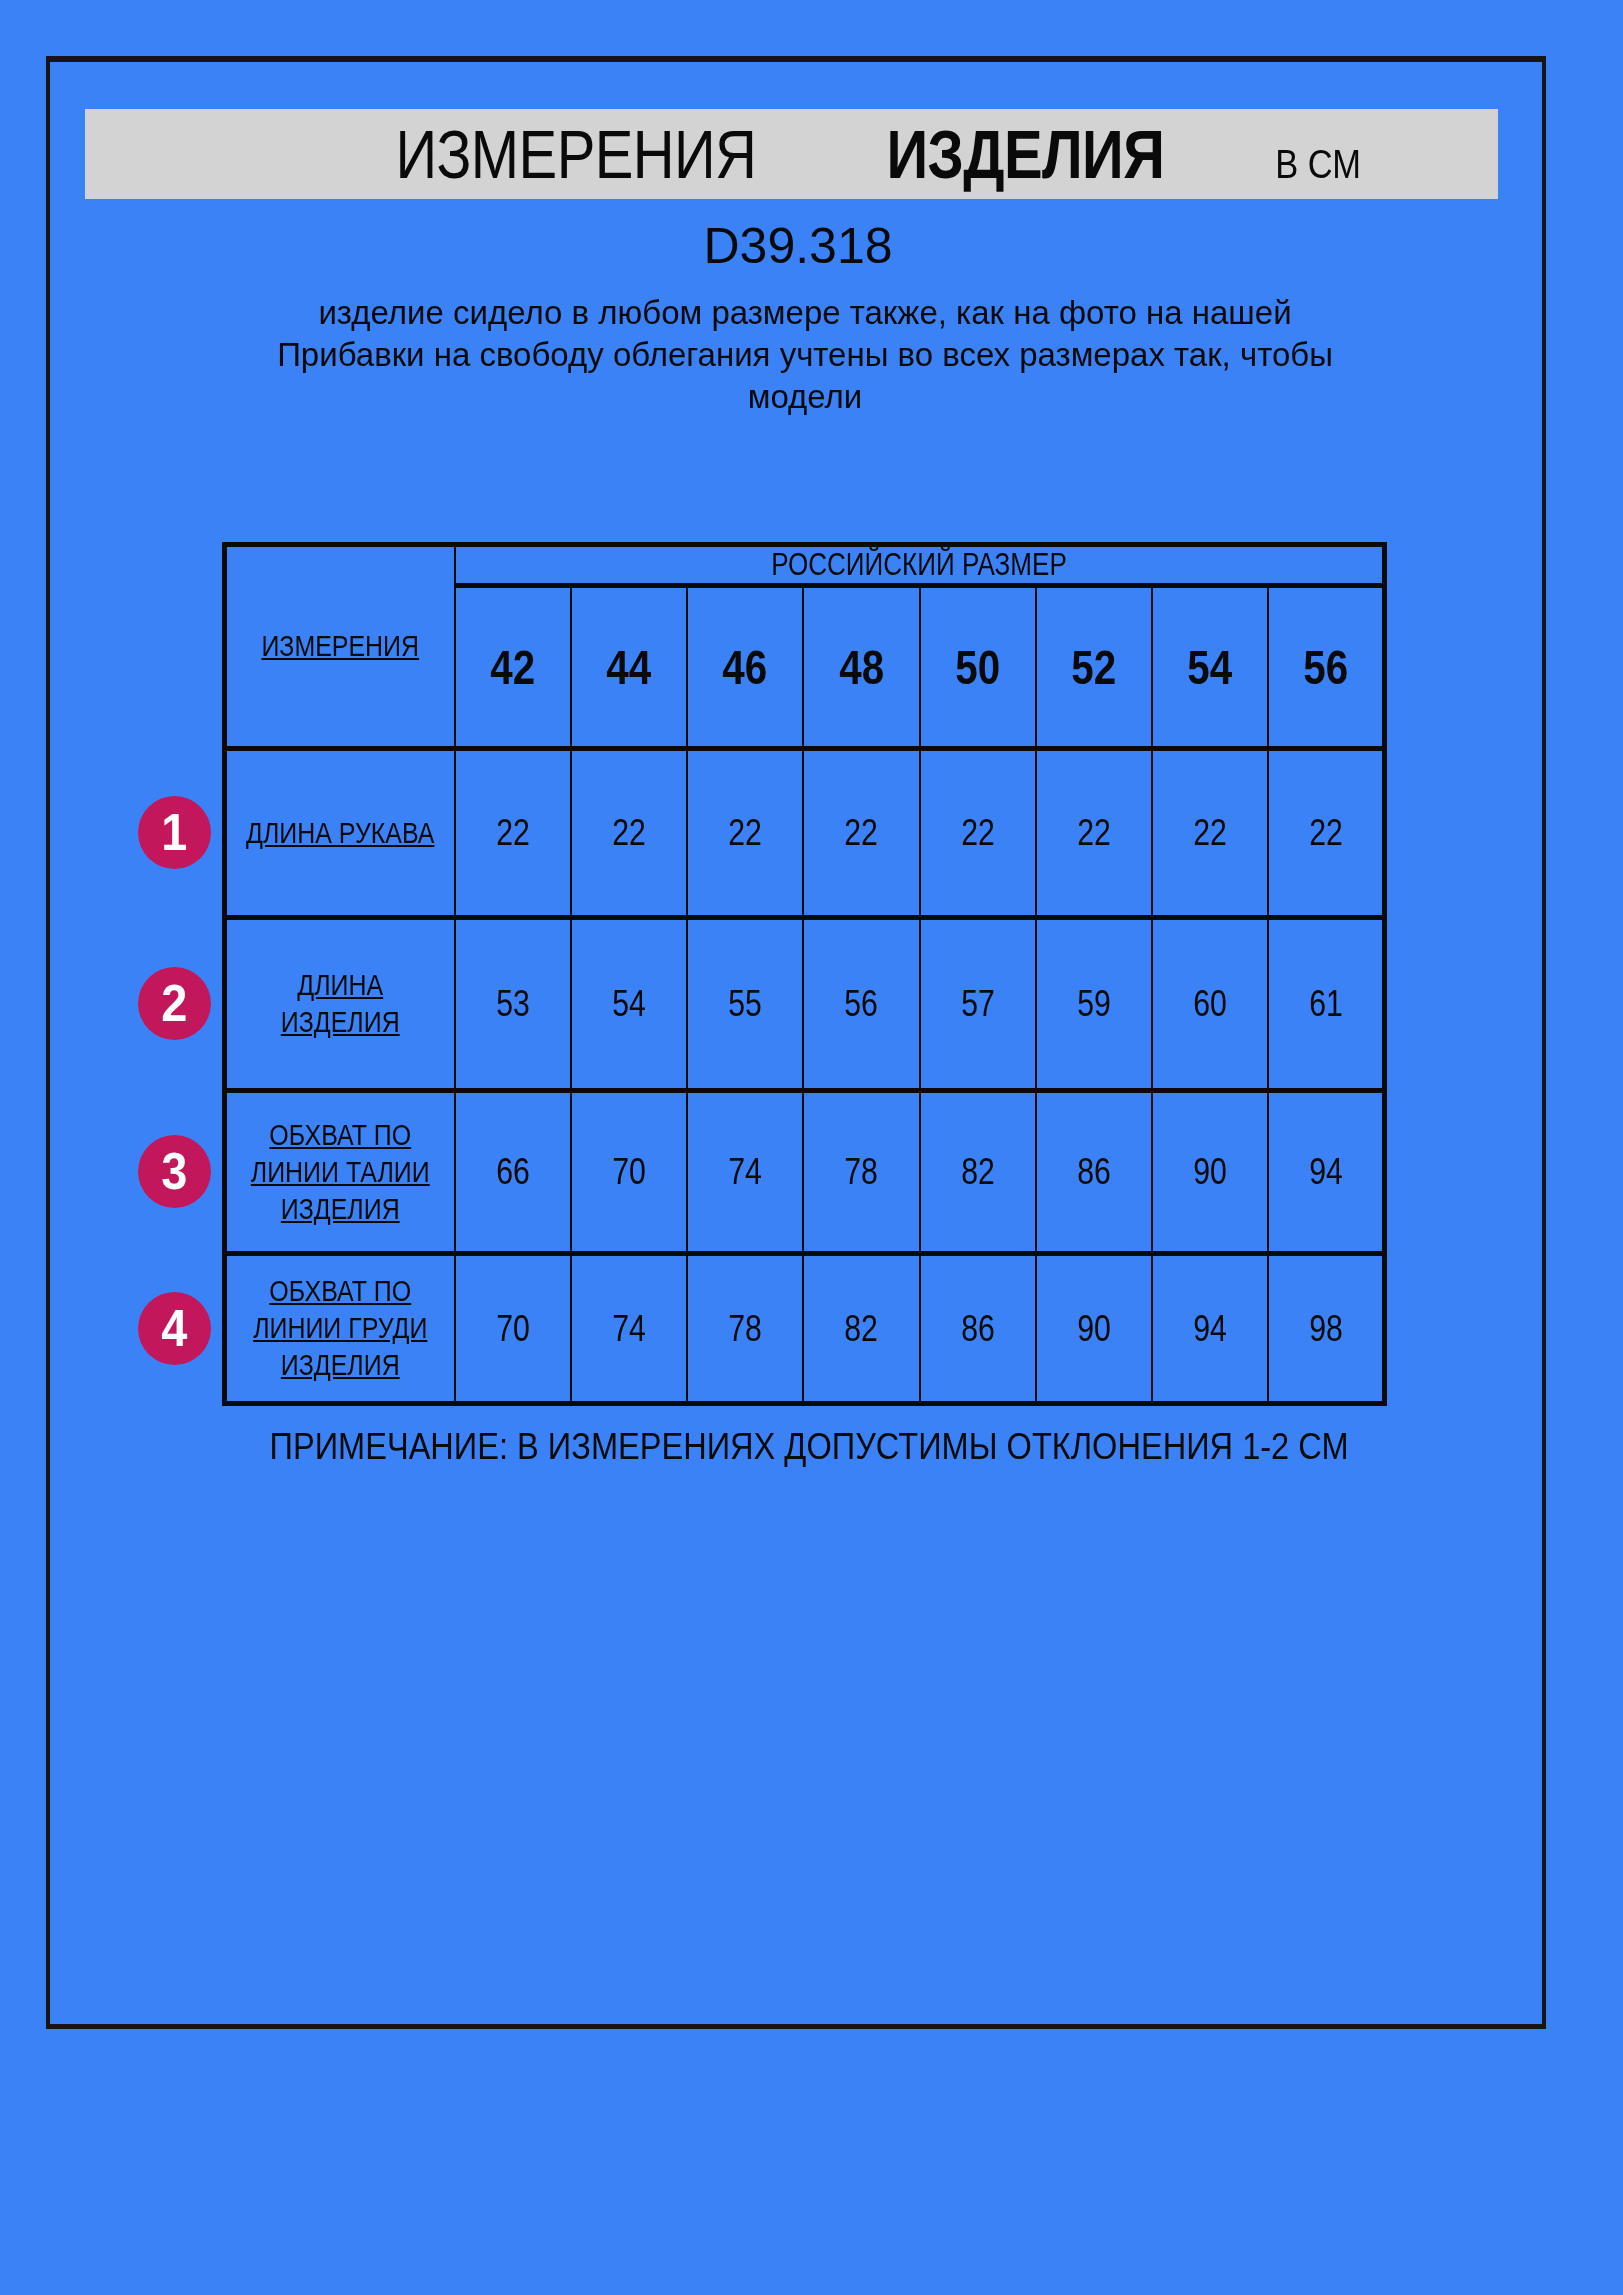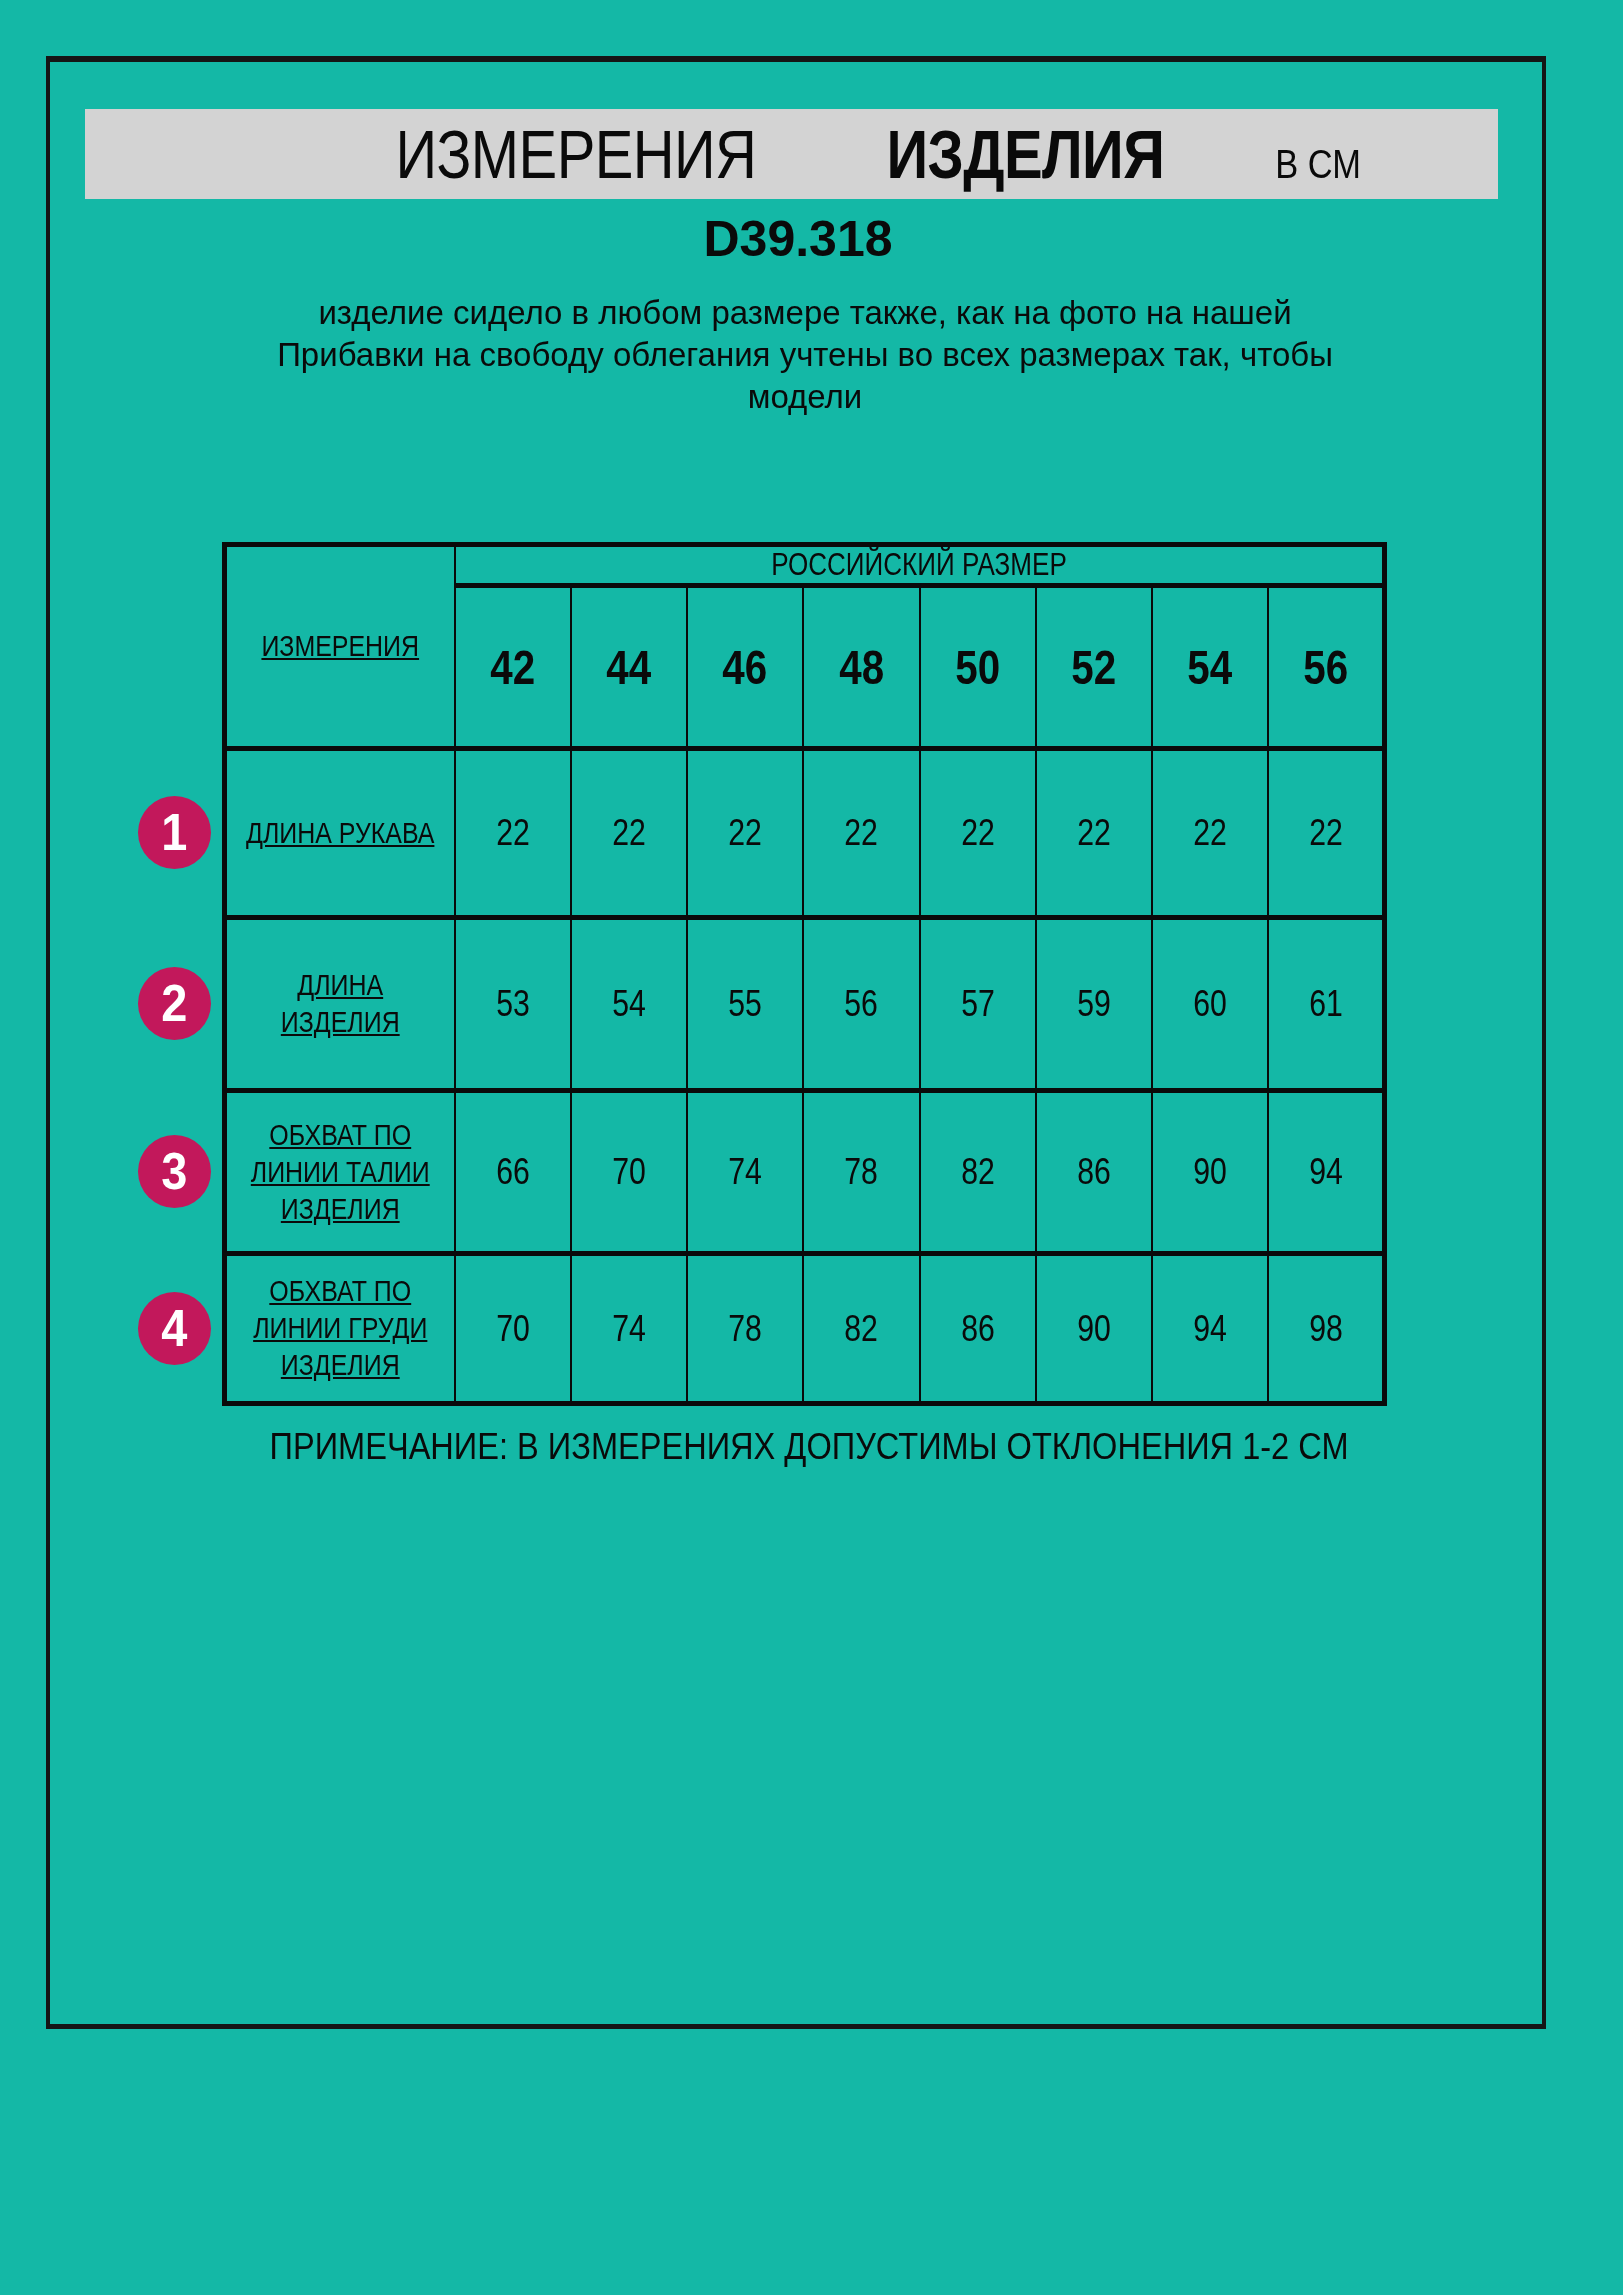--- a/index.html
+++ b/index.html
@@ -1,20 +1,20 @@
 <!DOCTYPE html>
 <html style="--accent: #c2185b; --banner_bg: #d3d3d3; --ink: #0a0a0a;font-size:10.5px"><head>
 <meta charset="utf-8">
 <style>
   html, body { margin: 0; padding: 0; background: #ffffff; }
   .page {
     position: relative;
     width: 1623px;
     height: 2295px;
-    background: #14b8a6;
+    background: #3b82f6;
     font-family: "Liberation Sans", "DejaVu Sans", sans-serif;
     color: var(--ink, #000);
     overflow: hidden;
   }
   
   .frame {
     position: absolute;
     left: 46px; top: 56px;
     width: 1500px; height: 1973px;
     box-sizing: border-box;
@@ -35,23 +35,23 @@
     padding-left: 147px;
   }
   .cond { display: inline-block; transform: scaleX(0.84); transform-origin: center; white-space: nowrap; }
   .t-big  { font-size: 69px; line-height: 1; letter-spacing: -0.7px; }
   .t-bold { font-weight: 700; margin-left: 69px; }
   .t-unit { font-size: 41px; font-weight: 500; margin-left: 77px; }
   .title-line { display: block; }
 
   .code {
     position: absolute;
-    left: 0; top: 214px; width: 1596px;
-    text-align: center;
-    font-size: 50px; line-height: 1; font-weight: bold;
+    left: 0; top: 221px; width: 1596px;
+    text-align: center;
+    font-size: 50px; line-height: 1;
   }
   .intro {
     position: absolute;
     left: 0; top: 292px; width: 1610px;
     text-align: center;
     font-size: 33px; line-height: 42px;
   }
 
   
   .tablewrap { position: absolute; left: 222px; top: 542px; }

